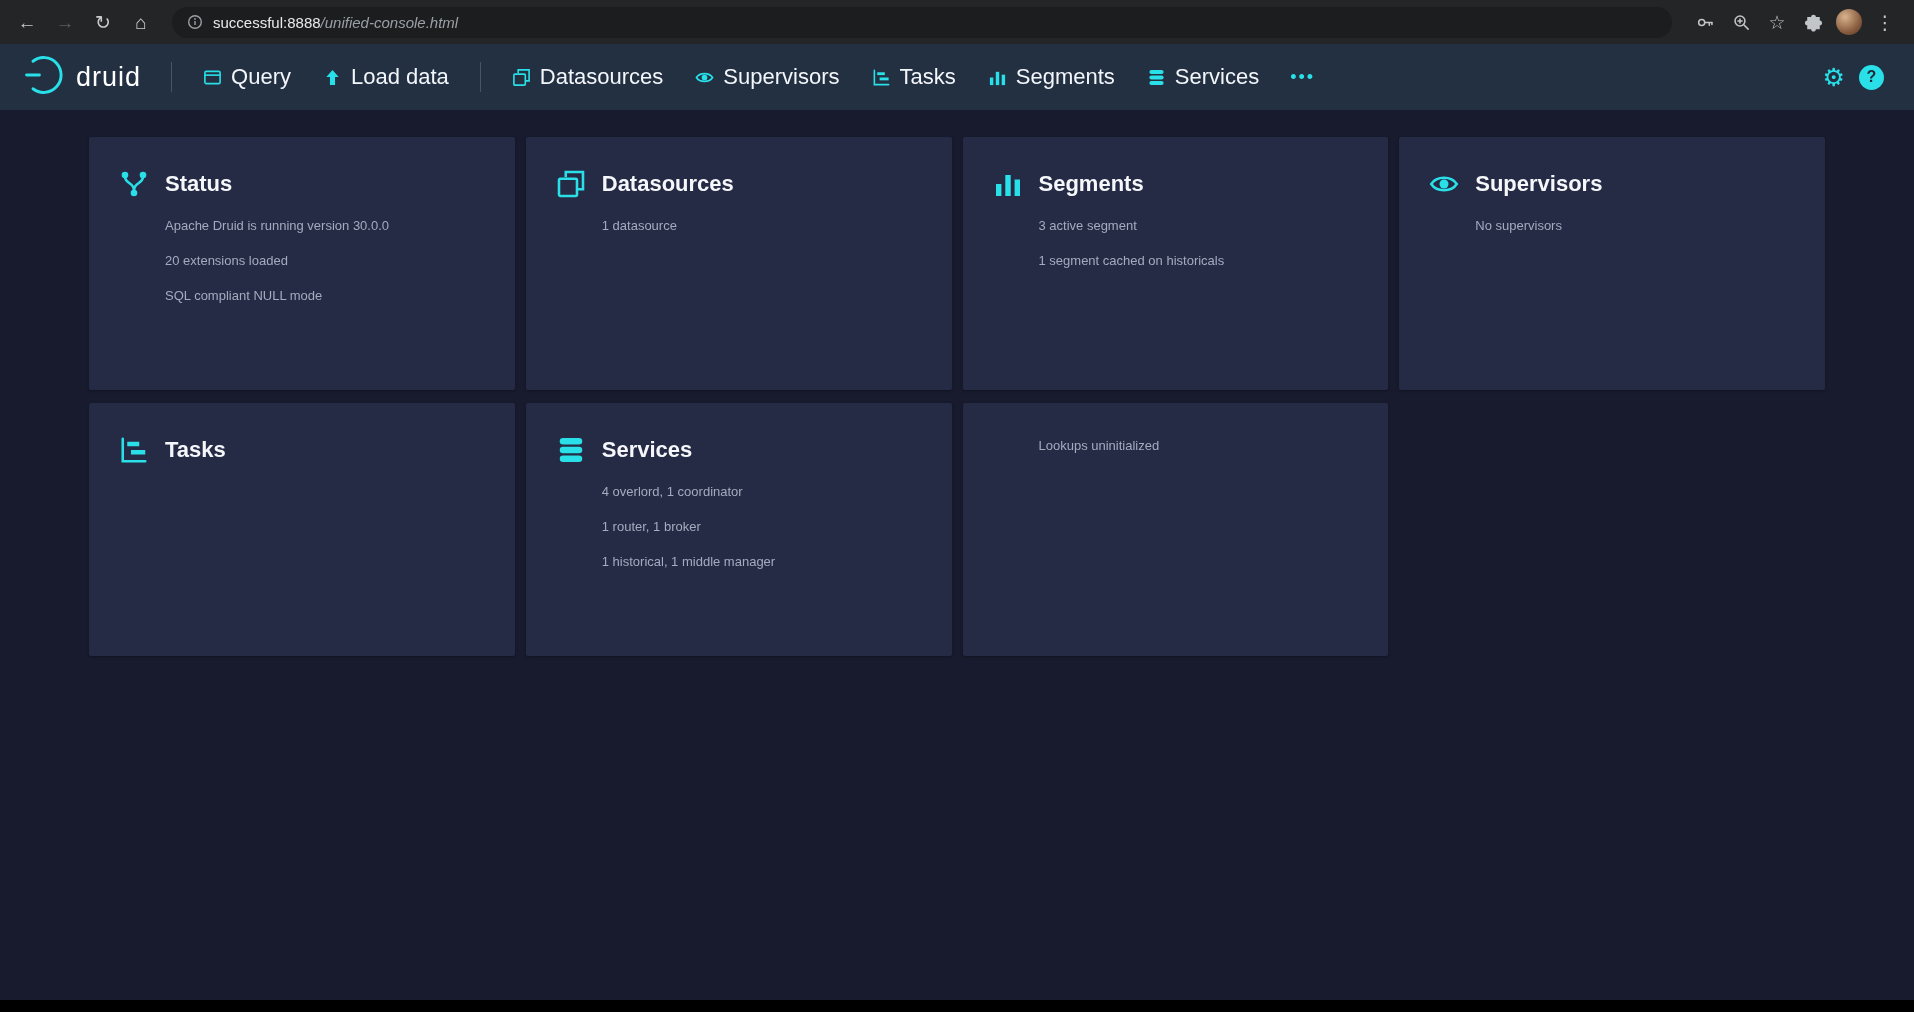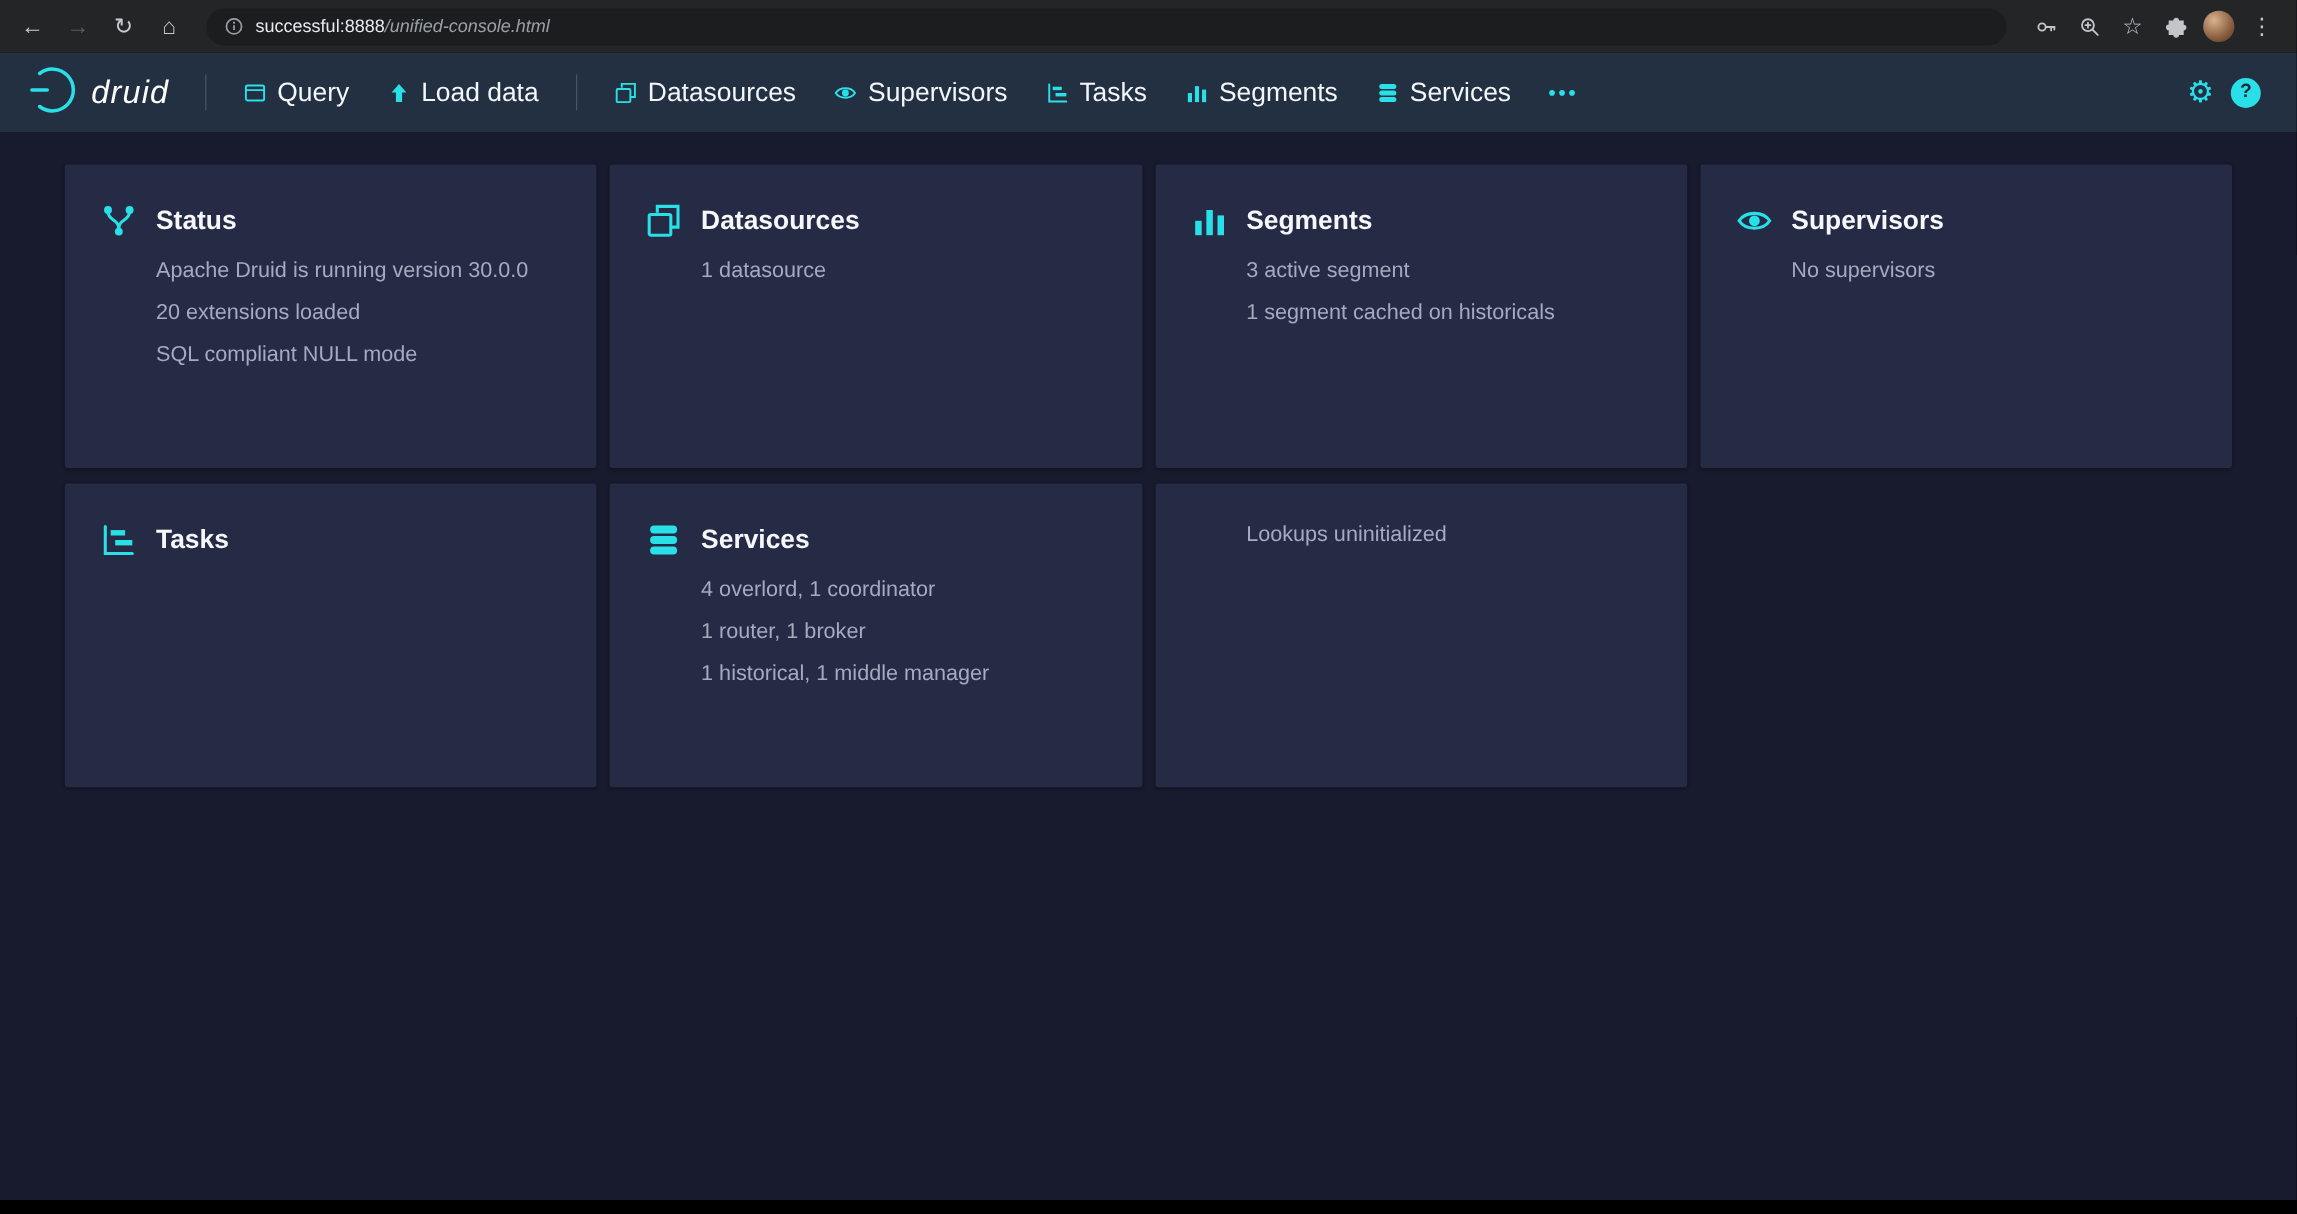--- a/index.html
+++ b/index.html
@@ -39,50 +39,50 @@
   .chrome-icon{display:flex;align-items:center;justify-content:center;width:26px;height:26px;color:#c3c6c9;font-size:19px;}
   .avatar{width:26px;height:26px;border-radius:50%;
     background:radial-gradient(circle at 35% 30%,#d8b28e,#8a5f41 60%,#50331f);}
 
   
   .druid-nav{
     height:66px;flex:0 0 66px;background:var(--nav-bg);
     display:flex;align-items:center;padding:0 18px;gap:6px;
   }
   .brand{display:flex;align-items:center;gap:10px;padding:0 12px 0 4px;}
-  .brand-name{color:#fff;font-size:27px;font-style:italic;letter-spacing:1px;}
+  .brand-name{color:#fff;font-size:27px;letter-spacing:1px;}
   .nav-divider{width:1px;height:30px;background:rgba(255,255,255,.18);margin:0 12px;}
   .nav-item{
     display:flex;align-items:center;gap:9px;color:#f3f6fa;font-size:22px;
     padding:9px 13px;border-radius:3px;
   }
   .nav-icon{display:flex;color:var(--accent);}
   .nav-icon svg{width:19px;height:19px;}
   .nav-more{color:var(--accent);font-size:18px;letter-spacing:2px;padding:9px 12px;}
   .nav-right{margin-left:auto;display:flex;align-items:center;gap:14px;padding-right:12px;}
   .gear-btn{color:var(--accent);font-size:25px;line-height:1;}
   .help-btn{
     width:25px;height:25px;border-radius:50%;background:var(--accent);
     color:#1d2738;font-weight:bold;font-size:16px;
     display:flex;align-items:center;justify-content:center;
   }
 
   
-  .main{flex:1;background:var(--main-bg);padding:27px 54px;overflow:hidden;}
+  .main{flex:1;background:var(--main-bg);padding:27px 89px;overflow:hidden;}
   .cards{display:grid;grid-template-columns:repeat(4,1fr);gap:13px 11px;}
   .card{
     background:var(--card-bg);height:253px;padding:32px 30px;border-radius:2px;
     box-shadow:0 1px 3px rgba(0,0,0,.3);cursor:pointer;
   }
   .card-header{display:flex;align-items:center;gap:14px;margin-bottom:16px;}
   .card-icon{display:flex;color:var(--accent);width:32px;}
   .card-icon svg{width:30px;height:30px;}
   .card-title{color:#f5f7fa;font-size:22px;font-weight:700;margin:0;}
   .card-body{margin-left:46px;}
-  .card-body p{color:#a3abbf;font-size:18px;line-height:21px;margin:0 0 14px;}
+  .card-body p{color:#a3abbf;font-size:13px;line-height:21px;margin:0 0 14px;}
 
   .bottom-strip{height:12px;flex:0 0 12px;background:#000;}
 </style>
 </head>
 <body>
 
 <div class="screen">
 
   <header class="browser-bar">
     <button class="chrome-btn">←</button>

